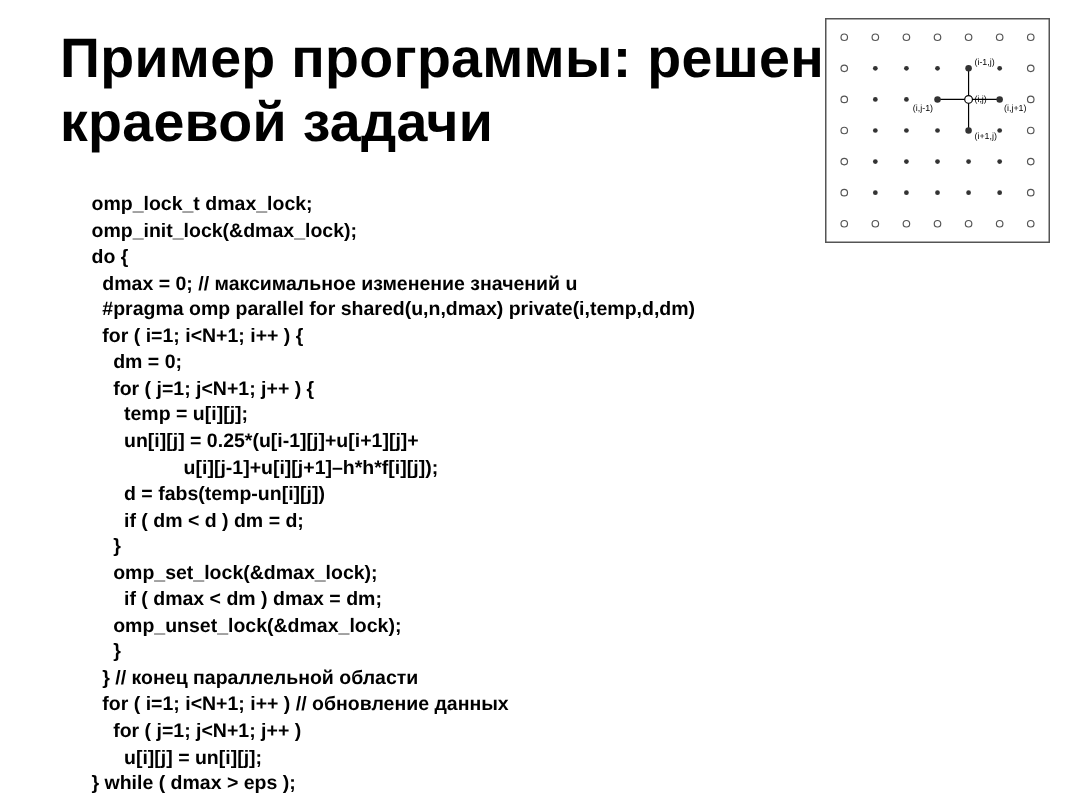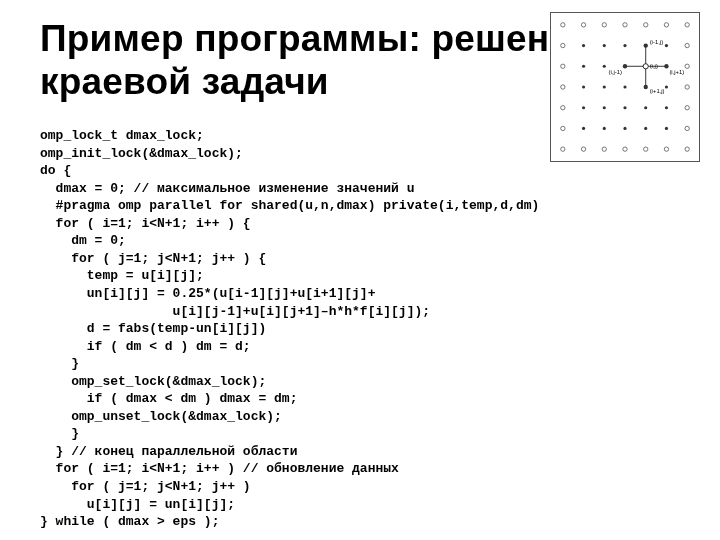--- a/index.html
+++ b/index.html
@@ -20,25 +20,26 @@
     padding: 10px 40px 20px 40px;
   }
   .title {
     font-size: 37px;
     font-weight: 700;
     line-height: 1.15;
     margin: 8px 0 24px 0;
     letter-spacing: 0.2px;
   }
   .code {
-    font-family: Liberation Mono, monospace;
+    font-family: Liberation Sans, sans-serif;
     font-size: 13px;
     font-weight: 700;
     line-height: 1.35;
     white-space: pre;
+    margin-left: 21px;
   }
   .diagram {
     position: absolute;
     top: 12px;
     right: 20px;
     width: 150px;
     height: 150px;
     border: 1px solid #555;
     background: #fff;
     box-sizing: border-box;

